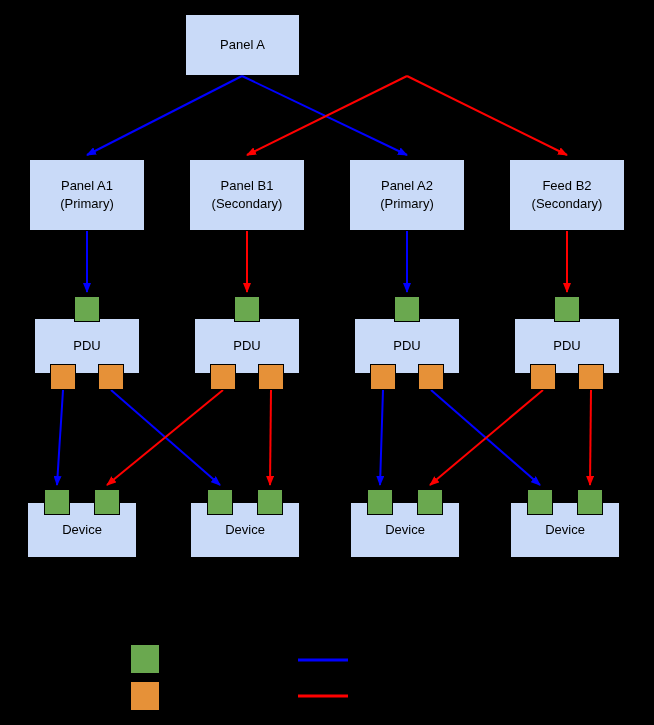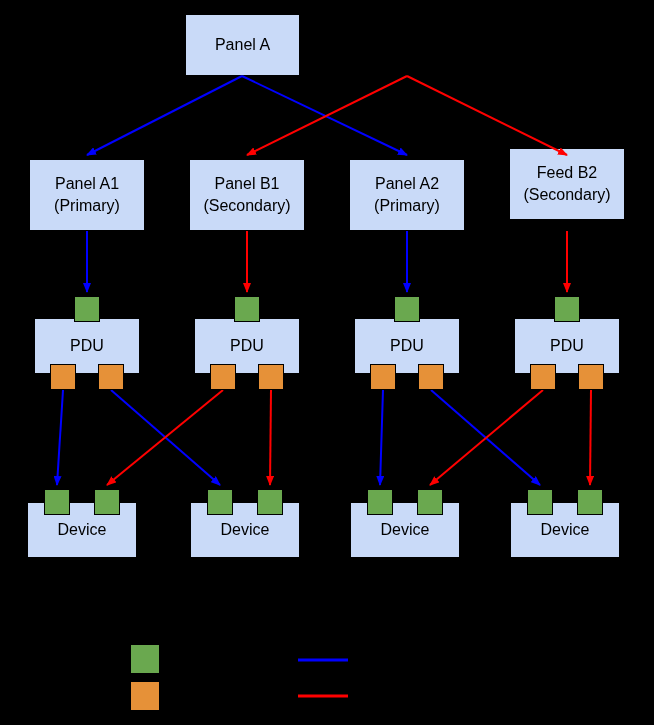--- a/index.html
+++ b/index.html
@@ -14,21 +14,21 @@
   }
   .box {
     position: absolute;
     background: var(--box, #c9daf8);
     border: 1px solid var(--box_border, #000);
     display: flex;
     flex-direction: column;
     align-items: center;
     justify-content: center;
     color: var(--text, #000);
-    font-size: 16px;
+    font-size: 13px;
     line-height: 1.4;
     text-align: center;
     z-index: 1;
   }
   .port {
     position: absolute;
     width: 26px;
     height: 26px;
     border: 1px solid #000;
     z-index: 3;
@@ -88,21 +88,21 @@
     <span>(Primary)</span>
   </div>
   <div class="box" style="left:189px;top:159px;width:116px;height:72px">
     <span>Panel B1</span>
     <span>(Secondary)</span>
   </div>
   <div class="box" style="left:349px;top:159px;width:116px;height:72px">
     <span>Panel A2</span>
     <span>(Primary)</span>
   </div>
-  <div class="box" style="left:509px;top:148px;width:116px;height:72px">
+  <div class="box" style="left:509px;top:159px;width:116px;height:72px">
     <span>Feed B2</span>
     <span>(Secondary)</span>
   </div>
 
   <div class="box" style="left:34px;top:318px;width:106px;height:56px">
     <span>PDU</span>
   </div>
   <div class="box" style="left:194px;top:318px;width:106px;height:56px">
     <span>PDU</span>
   </div>

